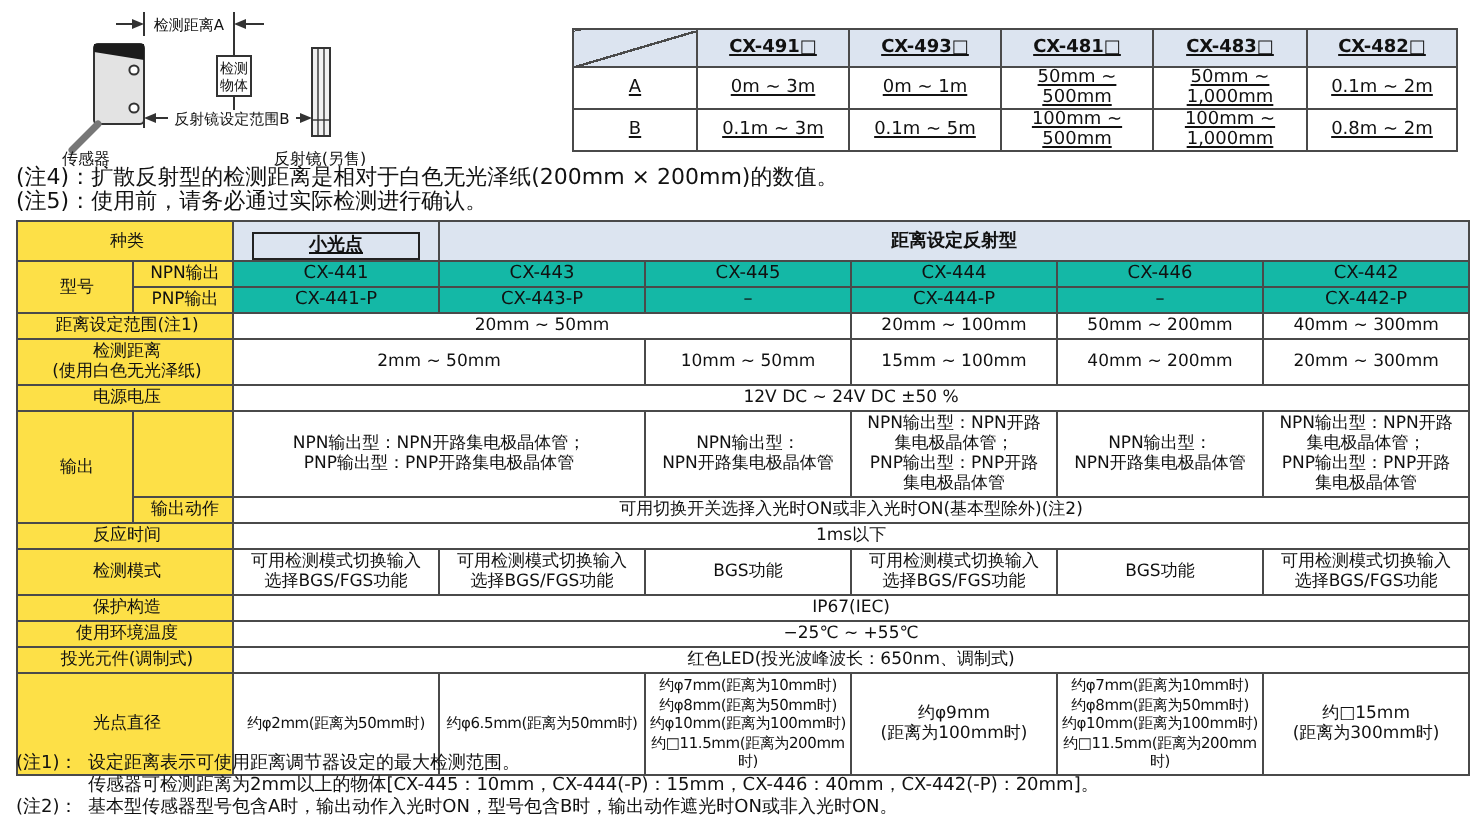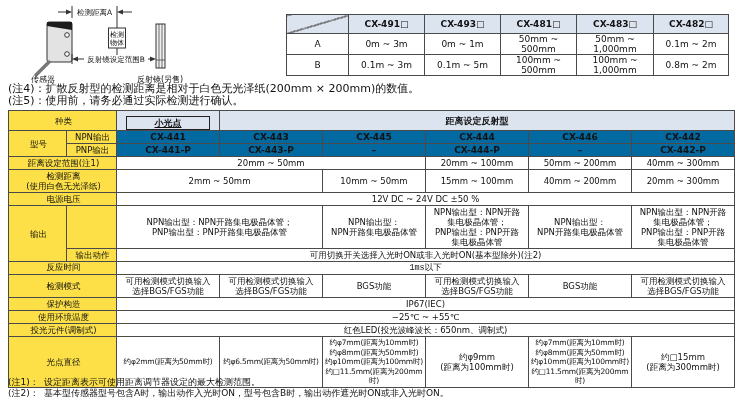--- a/index.html
+++ b/index.html
@@ -7,39 +7,39 @@
          font-family:"DejaVu Sans",sans-serif;color:#111;}
 
   
   .diagram{position:absolute;left:16px;top:2px;width:290px;height:86px;}
   .diagram svg{display:block;}
   .diagram text{font-family:"DejaVu Sans",sans-serif;fill:#111;}
 
   
   .range-table{position:absolute;left:286px;top:14px;border-collapse:collapse;table-layout:fixed;}
   .range-table td{border:1px solid #4a4a4a;height:18px;text-align:center;
-                  font-size:9px;padding:0 1px;background:#fff;overflow:hidden;}
+                  font-size:9px;padding:0 1px;background:#fff;overflow:hidden;text-decoration:underline;}
   .range-table .hdr{background:#dce4f0;font-weight:bold;font-size:9px;}
   .range-table .diag{background:
       linear-gradient(to bottom right,rgba(0,0,0,0) calc(50% - .6px),#4a4a4a calc(50% - .6px),
                       #4a4a4a calc(50% + .6px),rgba(0,0,0,0) calc(50% + .6px)),#dce4f0;}
   .range-table .rowlbl{background:#fff;}
 
   
   .notes-top{position:absolute;left:8px;top:83px;font-size:11px;line-height:11.5px;white-space:nowrap;}
   .notes-bottom{position:absolute;left:8px;top:377px;font-size:9px;line-height:11px;}
   .note-row{display:grid;grid-template-columns:36px 1fr;white-space:nowrap;}
   .note-row .nlines div{white-space:nowrap;}
 
   
   .spec-table{position:absolute;left:8px;top:110px;border-collapse:collapse;table-layout:fixed;width:726px;}
   .spec-table td{border:1px solid #4a4a4a;font-size:8.5px;line-height:10px;text-align:center;
                  vertical-align:middle;padding:1px 1px;white-space:pre-line;overflow:hidden;background:#fff;}
   .spec-table td.lbl{background:#fde047;text-align:center;padding-left:3px;}
-  .spec-table td.model{background:#0369a1;font-weight:bold;font-size:9px;}
+  .spec-table td.model{background:#14b8a6;font-weight:normal;font-size:9px;}
   .spec-table td.cat{background:#dce4f0;font-weight:bold;font-size:9px;}
   .spec-table td.sm{font-size:7.5px;line-height:9.5px;letter-spacing:-0.2px;}
   .spec-table td.catbox{background:#dce4f0;vertical-align:bottom;padding:0;}
   .spec-table td.catbox .box{display:block;margin:5px 9px 0 9px;border:1.5px solid #222;
                  font-weight:bold;font-size:9px;line-height:12px;text-align:center;text-decoration:underline;}
 </style>
 </head>
 <body>
 
 <div class="sheet">
@@ -200,21 +200,21 @@
 NPN开路集电极晶体管</td>
           <td class="val">NPN输出型：NPN开路
 集电极晶体管；
 PNP输出型：PNP开路
 集电极晶体管</td>
         </tr>
         <tr style="height: 13px;">
           <td class="lbl">输出动作</td>
           <td colspan="6" class="val">可用切换开关选择入光时ON或非入光时ON(基本型除外)(注2)</td>
         </tr>
-        <tr style="height: 13px; font-family: Liberation Mono, monospace;">
+        <tr style="height: 13px;">
           <td colspan="2" class="lbl">反应时间</td>
           <td colspan="6" class="val">1ms以下</td>
         </tr>
         <tr style="height: 21px;">
           <td colspan="2" class="lbl">检测模式</td>
           <td class="val">可用检测模式切换输入
 选择BGS/FGS功能</td>
           <td class="val">可用检测模式切换输入
 选择BGS/FGS功能</td>
           <td class="val">BGS功能</td>
@@ -254,20 +254,21 @@
 (距离为300mm时)</td>
         </tr>
       </tbody>
   </table>
 
   <div class="notes-bottom">
     <div class="note-row">
       <div>(注1)：</div>
       <div class="nlines">
         <div>设定距离表示可使用距离调节器设定的最大检测范围。</div>
+        <div>传感器可检测距离为2mm以上的物体[CX-445：10mm，CX-444(-P)：15mm，CX-446：40mm，CX-442(-P)：20mm]。</div>
       </div>
     </div>
     <div class="note-row">
       <div>(注2)：</div>
       <div class="nlines">
         <div>基本型传感器型号包含A时，输出动作入光时ON，型号包含B时，输出动作遮光时ON或非入光时ON。</div>
       </div>
     </div>
   </div>
 

